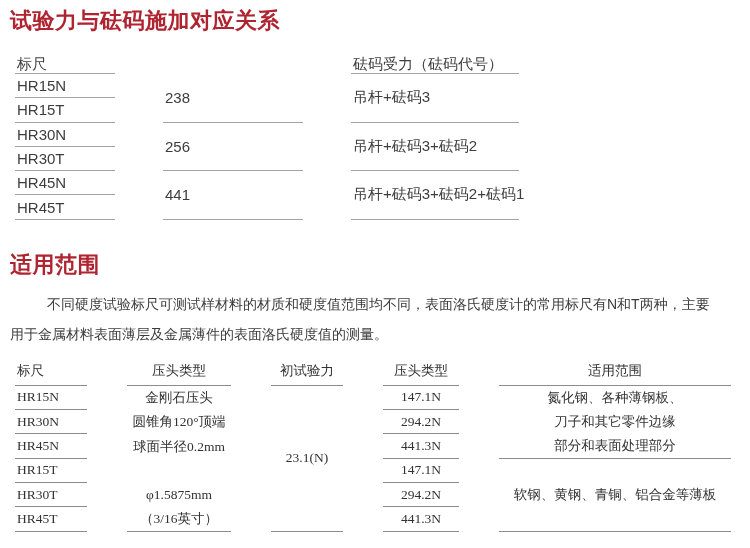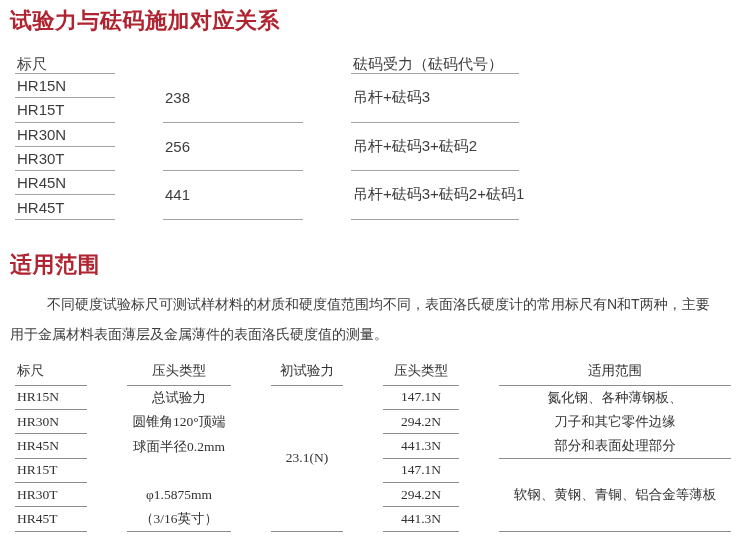--- a/index.html
+++ b/index.html
@@ -102,21 +102,21 @@
     <div class="cell ctr hdr bb" style="grid-area:1/4">压头类型</div>
     <div class="cell ctr hdr bb" style="grid-area:1/5">适用范围</div>
 
     <div class="cell left bb" style="grid-area:2/1">HR15N</div>
     <div class="cell left bb" style="grid-area:3/1">HR30N</div>
     <div class="cell left bb" style="grid-area:4/1">HR45N</div>
     <div class="cell left bb" style="grid-area:5/1">HR15T</div>
     <div class="cell left bb" style="grid-area:6/1">HR30T</div>
     <div class="cell left bb" style="grid-area:7/1">HR45T</div>
 
-    <div class="cell ctr" style="grid-area:2/2">总试验力</div>
+    <div class="cell ctr" style="grid-area:2/2">金刚石压头</div>
     <div class="cell ctr" style="grid-area:3/2">圆锥角120°顶端</div>
     <div class="cell ctr" style="grid-area:4/2">球面半径0.2mm</div>
     <div class="cell ctr" style="grid-area:6/2">φ1.5875mm</div>
     <div class="cell ctr bb" style="grid-area:7/2">（3/16英寸）</div>
 
     <div class="cell ctr bb" style="grid-row:2/span 6;grid-column:3">23.1(N)</div>
 
     <div class="cell ctr bb" style="grid-area:2/4">147.1N</div>
     <div class="cell ctr bb" style="grid-area:3/4">294.2N</div>
     <div class="cell ctr bb" style="grid-area:4/4">441.3N</div>

